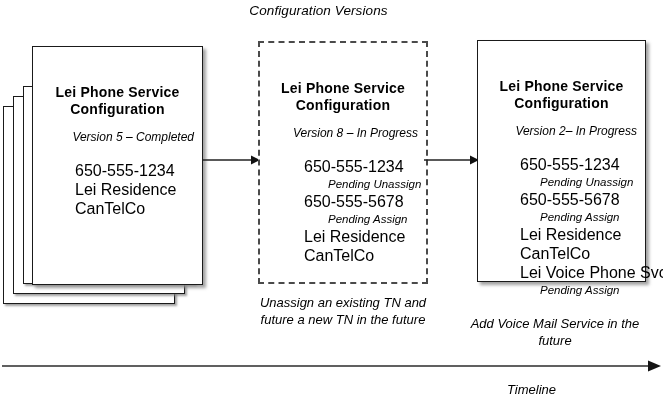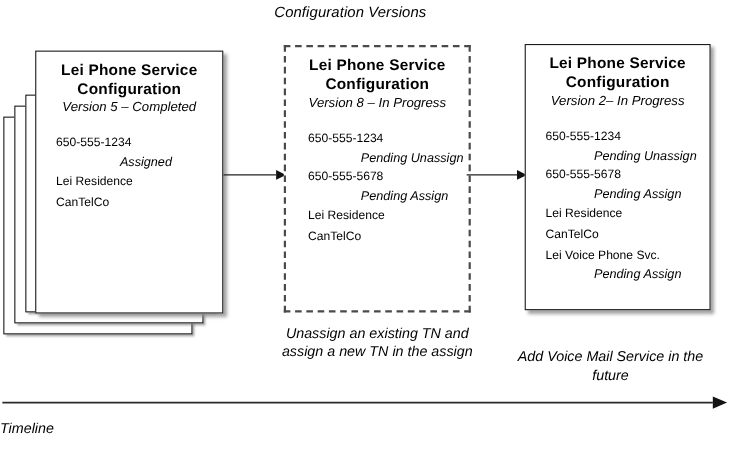--- a/index.html
+++ b/index.html
@@ -65,40 +65,42 @@
   .card-v5 { left: 32px;  top: 46px;  width: 171px; height: 239px; }
   .card-v6 { left: 258px; top: 41px;  width: 170px; height: 243px; }
   .card-v7 { left: 477px; top: 40px;  width: 169px; height: 242px; }
 
   .card-title {
     text-align: center;
     font-weight: bold;
     font-size: 14px;
     line-height: 17px;
     letter-spacing: 0.2px;
+    margin-top: 29px;
   }
   .card-version {
-    text-align: center;
+    text-align: right;
     font-style: italic;
     font-size: 12px;
     line-height: 15px;
-    margin-top: 1px;
+    margin-top: 12px;
   }
   .card-body {
     margin-top: 16px;
     padding-left: 10px;
   }
   .card-v5 .card-body { padding-left: 10px; }
   .card-v6 .card-body { padding-left: 12px; }
   .card-v7 .card-body { padding-left: 10px; }
 
   .body-line {
-    font-size: 11px;
+    font-size: 16px;
     line-height: 19px;
     white-space: nowrap;
+    margin-left: 24px;
   }
   .body-status {
     font-size: 11.5px;
     font-style: italic;
     line-height: 16px;
     padding-left: 58px;
     white-space: nowrap;
   }
   .card-v6 .body-status { padding-left: 48px; }
   .card-v7 .body-status { padding-left: 44px; }
@@ -128,21 +130,21 @@
     left: 2px;
     top: 358px;
     width: 659px;
     height: 16px;
   }
   .timeline-label {
     position: absolute;
     left: 0;
     top: 382px;
     width: 556px;
-    text-align: left;
+    text-align: right;
     font-style: italic;
     font-size: 13px;
   }
 </style>
 </head>
 <body>
 
 <div class="diagram-title">Configuration Versions</div>
 
 <div class="stack-wrap">
@@ -152,21 +154,20 @@
 </div>
 
 <div class="card solid card-v5">
   <div class="card-title">
     <div>Lei Phone Service</div>
     <div>Configuration</div>
   </div>
   <div class="card-version">Version 5 – Completed</div>
   <div class="card-body">
     <div class="body-line">650-555-1234</div>
-    <div class="body-status">Assigned</div>
     <div class="body-line">Lei Residence</div>
     <div class="body-line">CanTelCo</div>
   </div>
 </div>
 
 <div class="connector connector-1">
   <svg width="57" height="12" viewBox="0 0 57 12">
     <line x1="0" y1="6" x2="48" y2="6" stroke="#222222" stroke-width="1.3"></line>
     <polygon points="48,1.5 57,6 48,10.5" fill="#111111"></polygon>
   </svg>
@@ -206,21 +207,21 @@
     <div class="body-status">Pending Unassign</div>
     <div class="body-line">650-555-5678</div>
     <div class="body-status">Pending Assign</div>
     <div class="body-line">Lei Residence</div>
     <div class="body-line">CanTelCo</div>
     <div class="body-line">Lei Voice Phone Svc.</div>
     <div class="body-status">Pending Assign</div>
   </div>
 </div>
 
-<div class="caption caption-middle">Unassign an existing TN and assign a new TN in the assign</div>
+<div class="caption caption-middle">Unassign an existing TN and future a new TN in the future</div>
 <div class="caption caption-right">Add Voice Mail Service in the future</div>
 
 <div class="timeline-arrow">
   <svg width="659" height="16" viewBox="0 0 659 16">
     <line x1="0" y1="8" x2="646" y2="8" stroke="#2b2b2b" stroke-width="1.6"></line>
     <polygon points="646,2.5 659,8 646,13.5" fill="#141414"></polygon>
   </svg>
 </div>
 <div class="timeline-label">Timeline</div>
 

